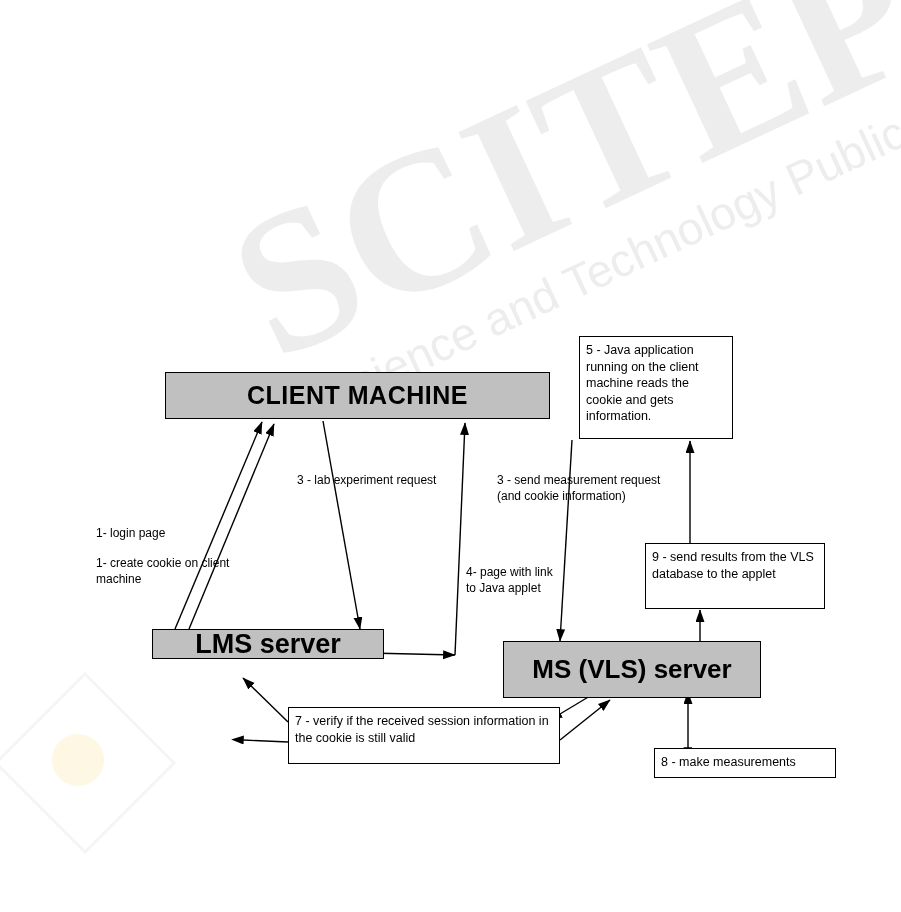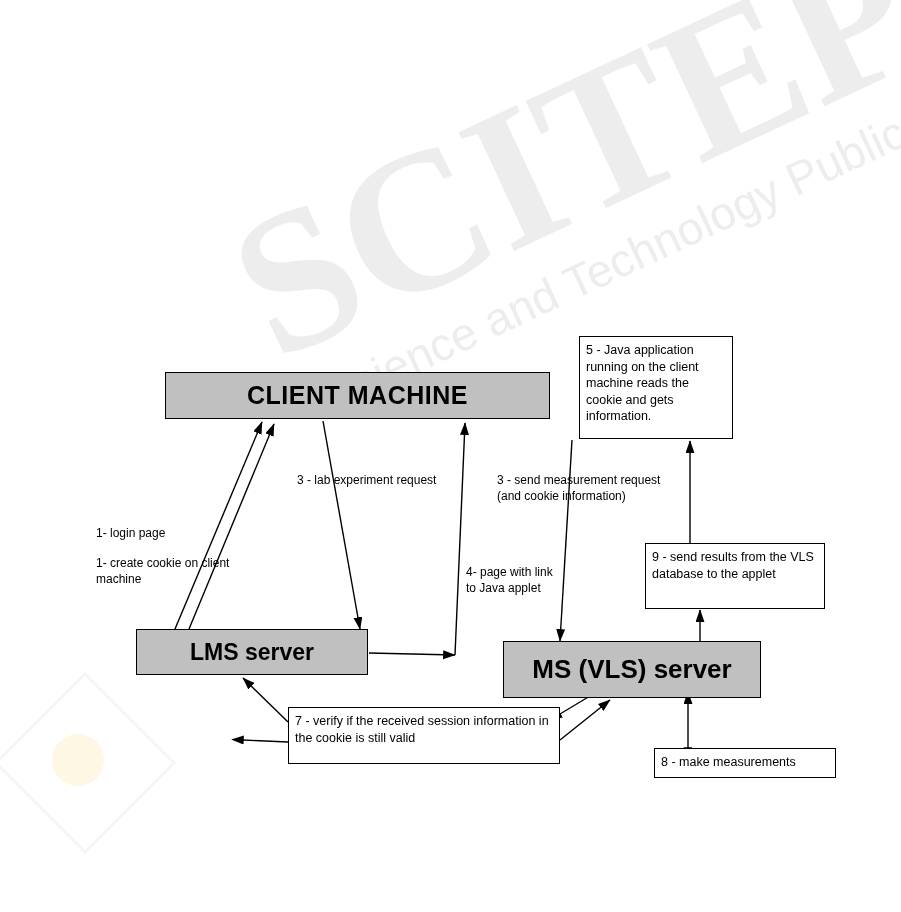--- a/index.html
+++ b/index.html
@@ -65,21 +65,21 @@
   }
   .label {
     position: absolute;
     color: #000000;
     font-size: 12px;
     line-height: 1.32;
     white-space: pre-line;
     z-index: 3;
   }
   #client-machine { left: 165px; top: 372px; width: 385px; height: 47px; font-size: 25px; letter-spacing: 0.5px; }
-  #lms-server { left: 136px; top: 629px; width: 232px; height: 46px; font-size: 23px; }
+  #lms-server { left: 152px; top: 629px; width: 232px; height: 30px; font-size: 27px; }
   #ms-vls-server { left: 503px; top: 641px; width: 258px; height: 57px; font-size: 26px; }
 
   #note-5 { left: 579px; top: 336px; width: 154px; height: 103px; }
   #note-9 { left: 645px; top: 543px; width: 180px; height: 66px; }
   #note-7 { left: 288px; top: 707px; width: 272px; height: 57px; }
   #note-8 { left: 634px; top: 748px; width: 182px; height: 30px; margin-left: 20px; }
 
   #label-1 { left: 96px; top: 526px; width: 140px; }
   #label-2 { left: 96px; top: 556px; width: 150px; }
   #label-3 { left: 297px; top: 473px; width: 140px; }

